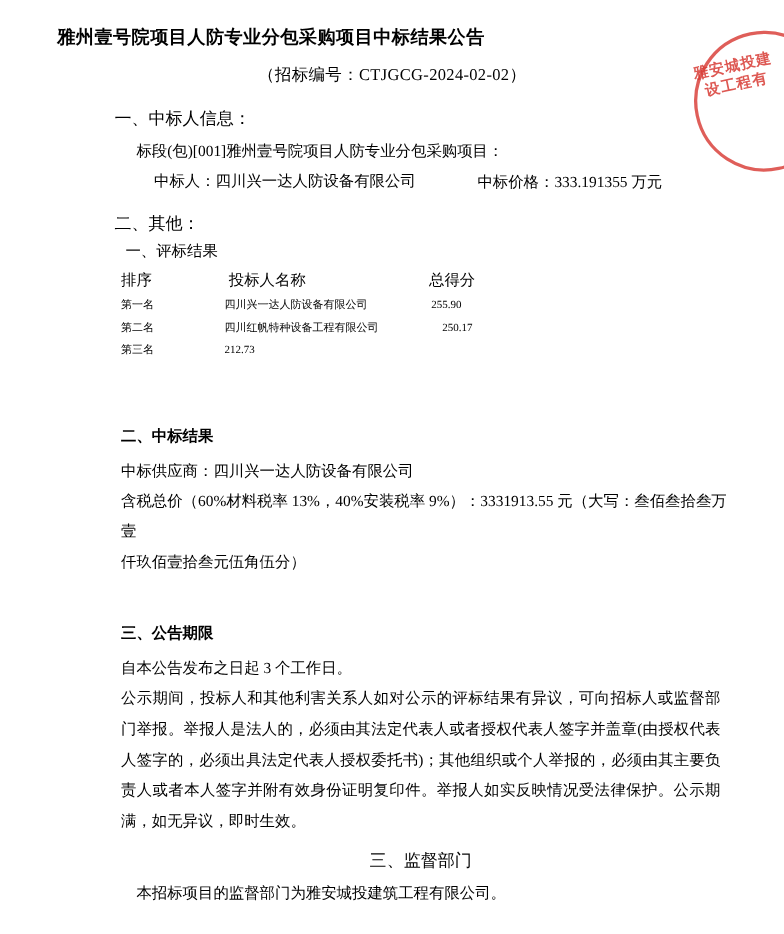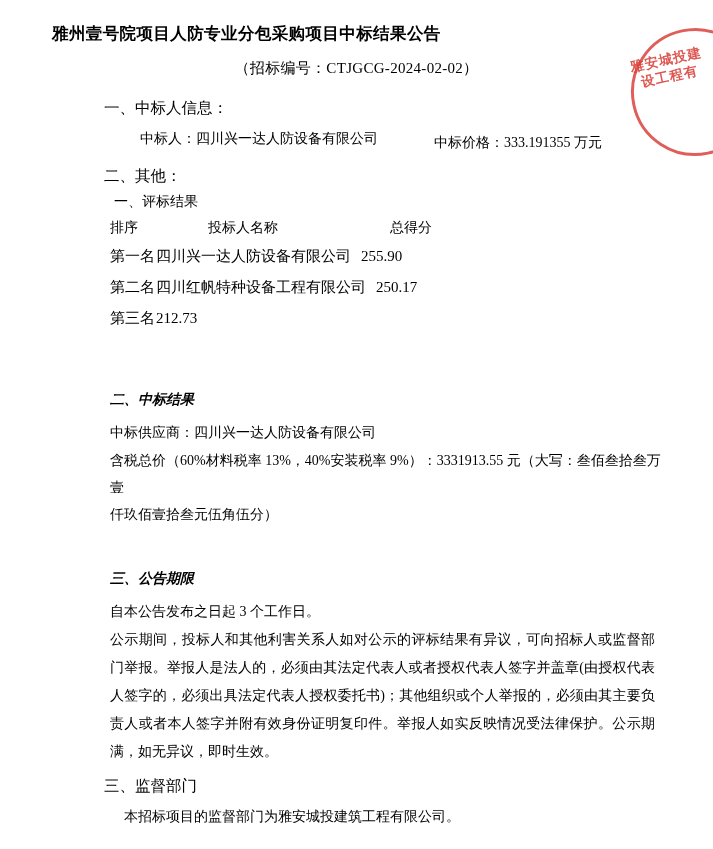--- a/index.html
+++ b/index.html
@@ -52,21 +52,20 @@
     padding-left: 62px;
     margin-top: 2px;
     margin-bottom: 8px;
   }
   .h3b {
     font-size: 14px;
     font-weight: bold;
     padding-left: 58px;
     margin-top: 16px;
     margin-bottom: 10px;
-    font-style: italic;
   }
   .p {
     font-size: 14px;
     line-height: 1.95;
     padding-left: 58px;
   }
   .p-indent {
     font-size: 14px;
     line-height: 1.95;
     padding-left: 72px;
@@ -78,21 +77,21 @@
   }
   .p-body {
     font-size: 14px;
     line-height: 2.0;
     padding-left: 58px;
     padding-right: 6px;
     text-align: justify;
   }
   .row-flex {
     display: flex;
-    align-items: flex-end;
+    align-items: center;
   }
   .bid-price {
     margin-left: 56px;
     font-size: 14px;
   }
   .table-head {
     display: flex;
     font-size: 14px;
     padding-left: 58px;
     margin-bottom: 4px;
@@ -103,23 +102,24 @@
   }
   .col-name {
     width: 182px;
     flex: none;
   }
   .col-score {
     flex: none;
   }
   .table-row {
     display: flex;
-    font-size: 15px;
+    font-size: 10px;
     padding-left: 58px;
     line-height: 2.05;
+    gap: 48px;
   }
   .tr-rank {
     width: 46px;
     flex: none;
   }
   .tr-name {
     flex: none;
     padding-right: 10px;
   }
   .tr-score {
@@ -165,20 +165,21 @@
 
 <div class="page">
 
   <div class="seal"></div>
   <div class="seal-text">雅安城投建设工程有</div>
 
   <div class="doc-title">雅州壹号院项目人防专业分包采购项目中标结果公告</div>
   <div class="doc-subtitle">（招标编号：CTJGCG-2024-02-02）</div>
 
   <div class="h2">一、中标人信息：</div>
+  <div class="p-indent">标段(包)[001]雅州壹号院项目人防专业分包采购项目：</div>
 
   <div class="row-flex">
     <div class="p-indent2">
       <span>中标人：</span><span>四川兴一达人防设备有限公司</span>
     </div>
     <div class="bid-price">
       <span>中标价格：</span><span>333.191355 万元</span>
     </div>
   </div>
 
@@ -212,16 +213,16 @@
   <div class="p">中标供应商：四川兴一达人防设备有限公司</div>
   <div class="p">含税总价（60%材料税率 13%，40%安装税率 9%）：3331913.55 元（大写：叁佰叁拾叁万壹</div>
   <div class="p">仟玖佰壹拾叁元伍角伍分）</div>
 
   <div class="gap-md"></div>
 
   <div class="h3b">三、公告期限</div>
   <div class="p">自本公告发布之日起 3 个工作日。</div>
   <div class="p-body">公示期间，投标人和其他利害关系人如对公示的评标结果有异议，可向招标人或监督部门举报。举报人是法人的，必须由其法定代表人或者授权代表人签字并盖章(由授权代表人签字的，必须出具法定代表人授权委托书)；其他组织或个人举报的，必须由其主要负责人或者本人签字并附有效身份证明复印件。举报人如实反映情况受法律保护。公示期满，如无异议，即时生效。</div>
 
-  <div class="h2" style="padding-left:52px;margin-top:10px;">三、监督部门</div>
+  <div class="h2" style="padding-left:52px;margin-top:10px;text-align:center;">三、监督部门</div>
   <div class="p-indent">本招标项目的监督部门为雅安城投建筑工程有限公司。</div>
 
 </div>
 
 </body></html>

